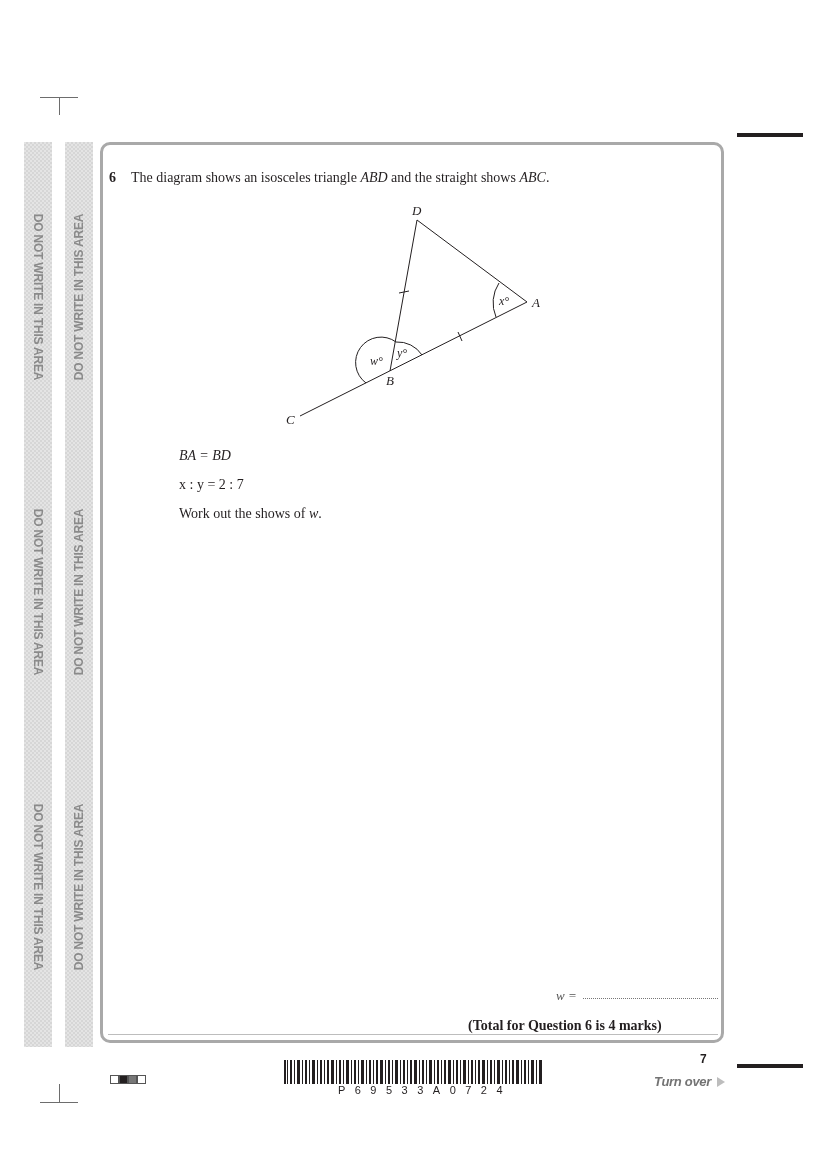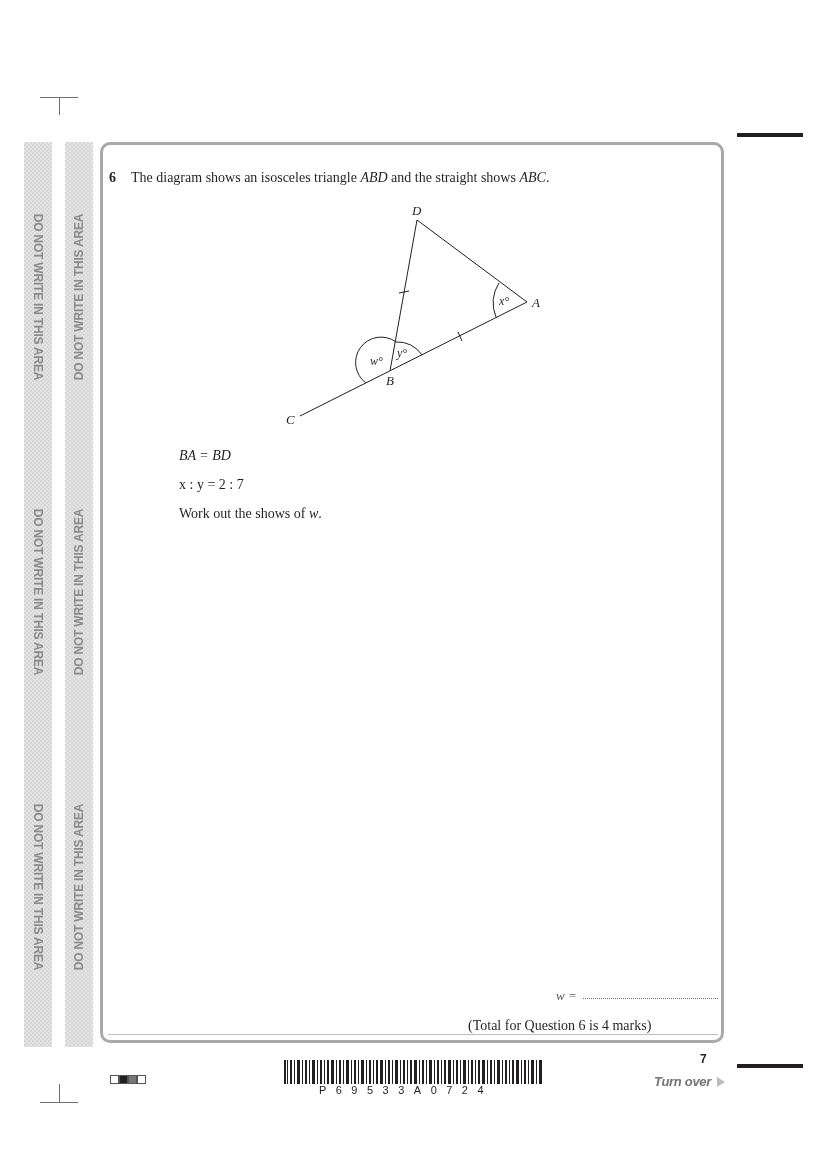--- a/index.html
+++ b/index.html
@@ -22,31 +22,31 @@
   .frame {
     position:absolute; left:100px; top:142px; width:624px; height:901px;
     border:3px solid #a9a9a9; border-radius:10px; box-sizing:border-box;
   }
   .q-num { position:absolute; left:109px; top:170px; font-weight:bold; font-size:14px; }
   .q-text { position:absolute; left:131px; top:170px; font-size:14px; }
   .line { position:absolute; left:131px; font-size:14px;margin-left:48px; }
   .italic { font-style:italic;text-align:right; }
   .answer { position:absolute; left:556px; top:988px; font-size:13px; color:#555; }
   .dots { position:absolute; left:583px; top:998px; width:135px; border-bottom:1px dotted #777; }
-  .total { position:absolute; left:468px; top:1018px; font-size:14px; font-weight:normal; }
+  .total { position:absolute; left:468px; top:1018px; font-size:14px; font-weight:bold; }
   .rule { position:absolute; left:108px; top:1034px; width:610px; border-top:1px solid #bdbdbd; }
   .thickbar { position:absolute; height:4px; background:#231f20; }
   .crop { position:absolute; background:#6d6d6d; }
   .page-no { position:absolute; left:700px; top:1052px; font-family:"Liberation Sans", sans-serif; font-weight:bold; font-size:12px; }
   .turnover { position:absolute; left:654px; top:1074px; font-family:"Liberation Sans", sans-serif; font-style:italic; font-weight:bold; font-size:13px; color:#737373; letter-spacing:-0.3px; }
   .tri { position:absolute; left:717px; top:1077px; width:0; height:0; border-left:8px solid #bdbdbd; border-top:5px solid transparent; border-bottom:5px solid transparent; }
   .marks { position:absolute; left:110px; top:1075px; display:flex; }
   .marks span { width:9px; height:9px; border:1px solid #555; box-sizing:border-box; }
   .barcode { position:absolute; left:284px; top:1060px; width:258px; height:24px; }
-  .barcode-text { position:absolute; left:277px; top:1084px; width:258px; font-family:"Liberation Sans", sans-serif; font-size:11px; letter-spacing:9.5px; text-align:center; color:#231f20; }
+  .barcode-text { position:absolute; left:296px; top:1084px; width:258px; font-family:"Liberation Sans", sans-serif; font-size:11px; letter-spacing:9.5px; text-align:center; color:#231f20; }
 </style>
 </head>
 <body>
 
 <div class="crop" style="left:40px;top:97px;width:38px;height:1px;"></div>
 <div class="crop" style="left:59px;top:97px;width:1px;height:18px;"></div>
 <div class="crop" style="left:40px;top:1102px;width:38px;height:1px;"></div>
 <div class="crop" style="left:59px;top:1084px;width:1px;height:18px;"></div>
 
 <div class="thickbar" style="left:737px;top:133px;width:66px;"></div>

